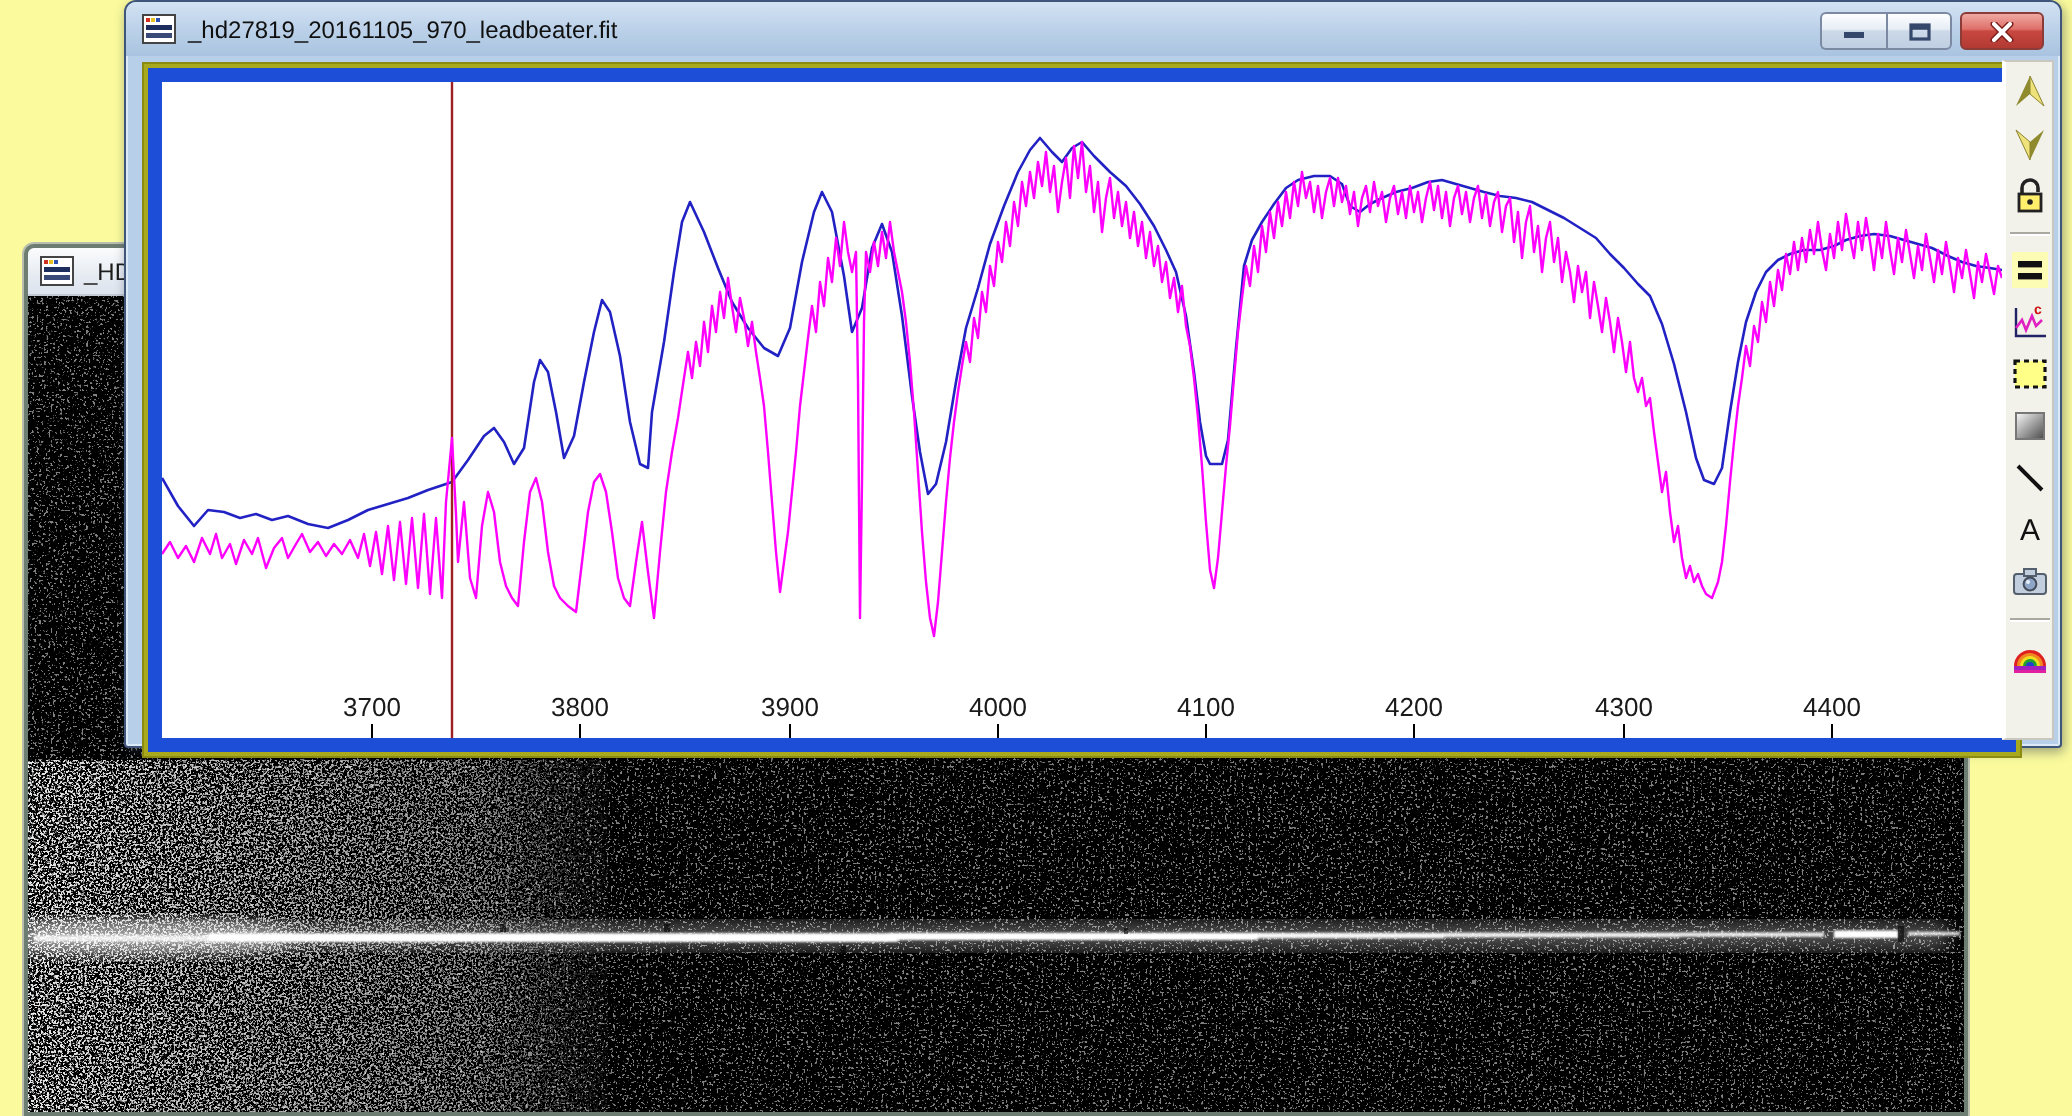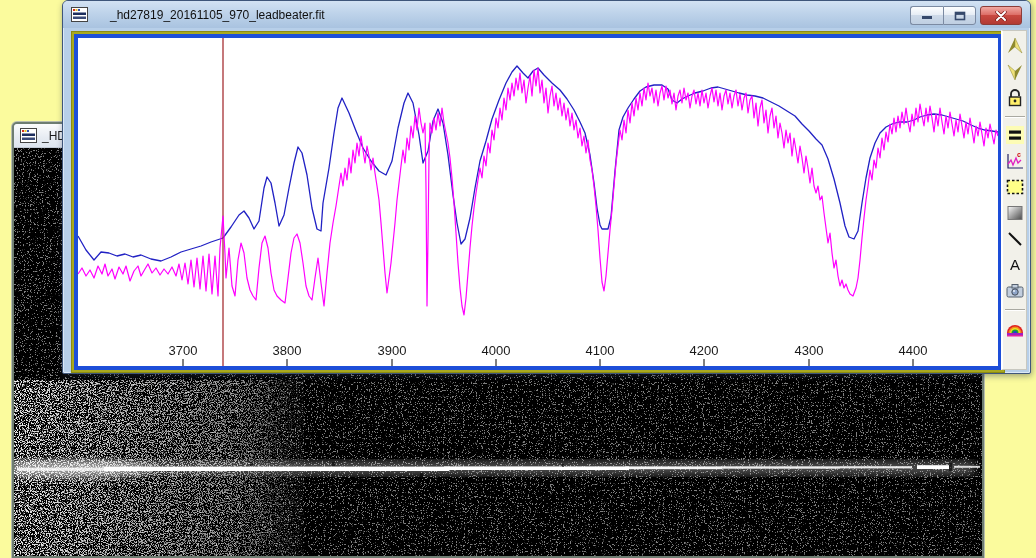--- a/index.html
+++ b/index.html
@@ -14,37 +14,37 @@
   .image-window .titlebar { height:24px; display:flex; align-items:center; gap:5px; padding:0 6px;
     background:linear-gradient(#fbfcfd,#e6ebf2 60%,#dde4ee); border-radius:4px 4px 0 0;
     border-bottom:1px solid #c2cad6; overflow:hidden; white-space:nowrap; }
   .image-window .title-text { font-size:12px; color:#1b1b1b; }
   .image-area { position:relative; width:968px; height:408px; background:#000; overflow:hidden; }
 
   
   .plot-window { position:absolute; left:62px; top:0; width:969px; height:374px;
     background:#b7cfe9; border:1px solid #3f567a; border-radius:6px 6px 2px 2px;
     box-shadow:1px 2px 6px rgba(40,50,70,.45), inset 0 0 0 1px #dce9f7; }
-  .plot-window .titlebar { position:relative; height:27px; display:flex; align-items:center; gap:22px;
+  .plot-window .titlebar { position:relative; height:27px; display:flex; align-items:center; gap:6px;
     padding:0 8px; background:linear-gradient(#d3e2f3,#bed3ea 45%,#a9c3e0);
     border-radius:5px 5px 0 0; }
   .plot-window .title-text { font-size:12px; color:#101010; }
   .win-buttons { position:absolute; right:8px; top:5px; display:flex; }
   .win-btn { width:33px; height:19px; display:flex; align-items:center; justify-content:center;
     border:1px solid #7b8aa2; border-right-width:0; background:linear-gradient(#fdfeff,#e7edf5 45%,#cdd9e8 50%,#bfcfe2);
     cursor:default; }
   .win-btn:first-child { border-radius:3px 0 0 3px; }
   .win-btn.restore { border-right-width:1px; border-radius:0 3px 3px 0; margin-right:4px; }
   .win-btn.close { width:42px; border:1px solid #8c3c38; border-radius:3px;
     background:linear-gradient(#f0a8a2,#dd6f68 45%,#c84840 50%,#b23a33); }
 
   .plot-content { position:relative; width:100%; height:347px; }
   .plot-frame { position:absolute; left:8px; top:3px; background:#a9a91e; padding:3px;
     box-shadow:inset 0 0 0 1px #8b8b12; }
-  .plot-inner { border:4px solid #1d4ed8; background:#fff; }
+  .plot-inner { border:7px solid #1d4ed8; background:#fff; }
   .plot-inner svg { display:block; }
 
   
   .toolbar { position:absolute; right:3px; top:2px; width:26px; height:340px;
     background:#f2f1ea; border:1px solid #c8c8c0; border-left:2px solid #ffffff;
     display:flex; flex-direction:column; align-items:center; padding-top:4px; }
   .tool-btn { width:22px; height:22px; display:flex; align-items:center; justify-content:center;
     margin-bottom:4px; cursor:default; }
   .tool-sep { width:20px; height:0; border-top:1px solid #a9a9a1; border-bottom:1px solid #ffffff;
     margin:3px 0 6px 0; }

